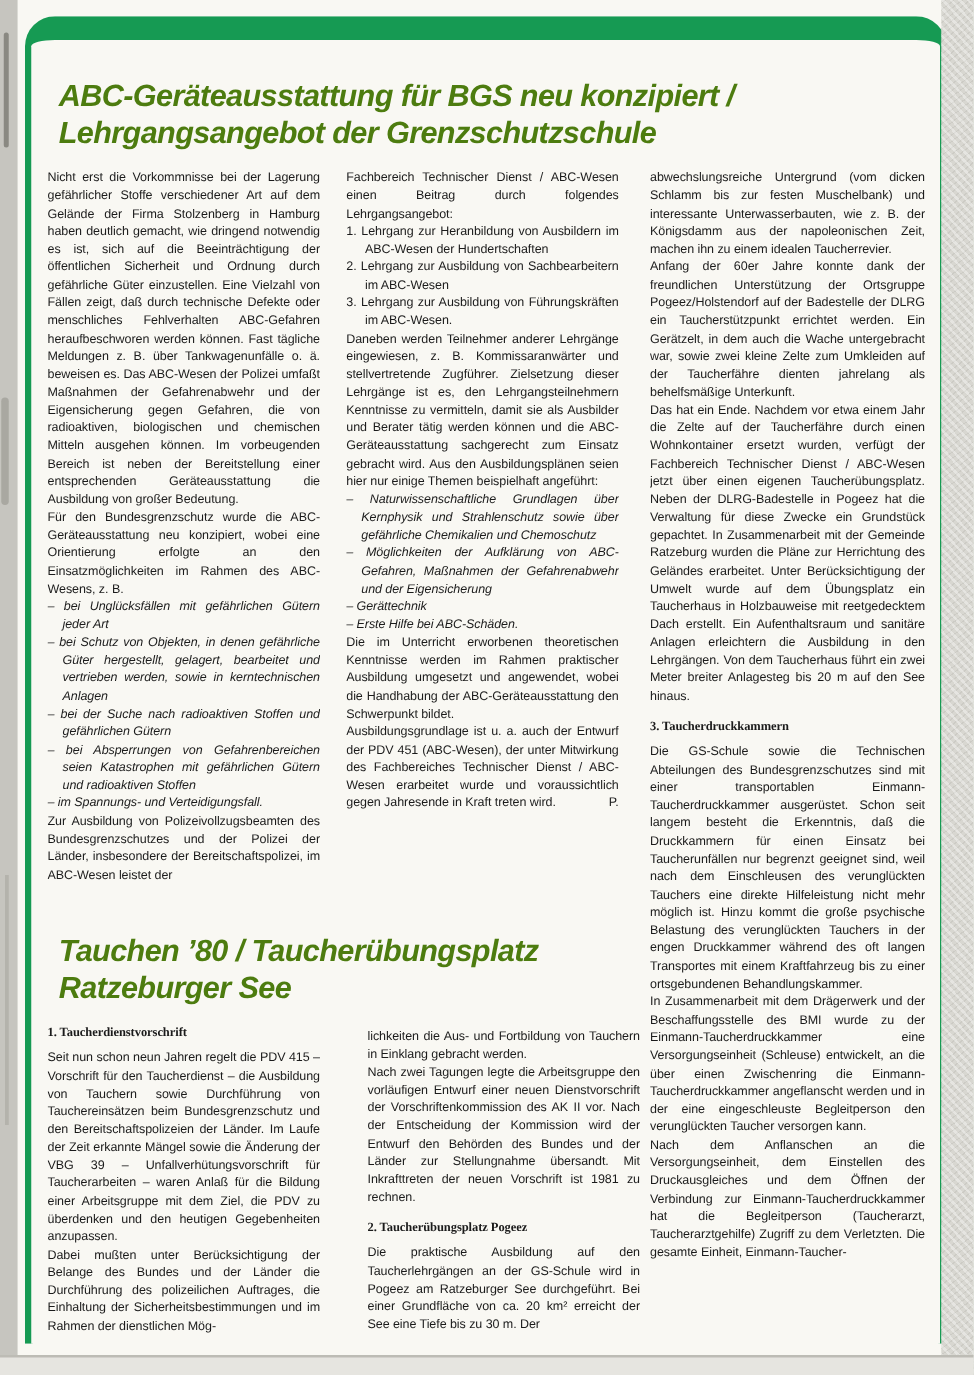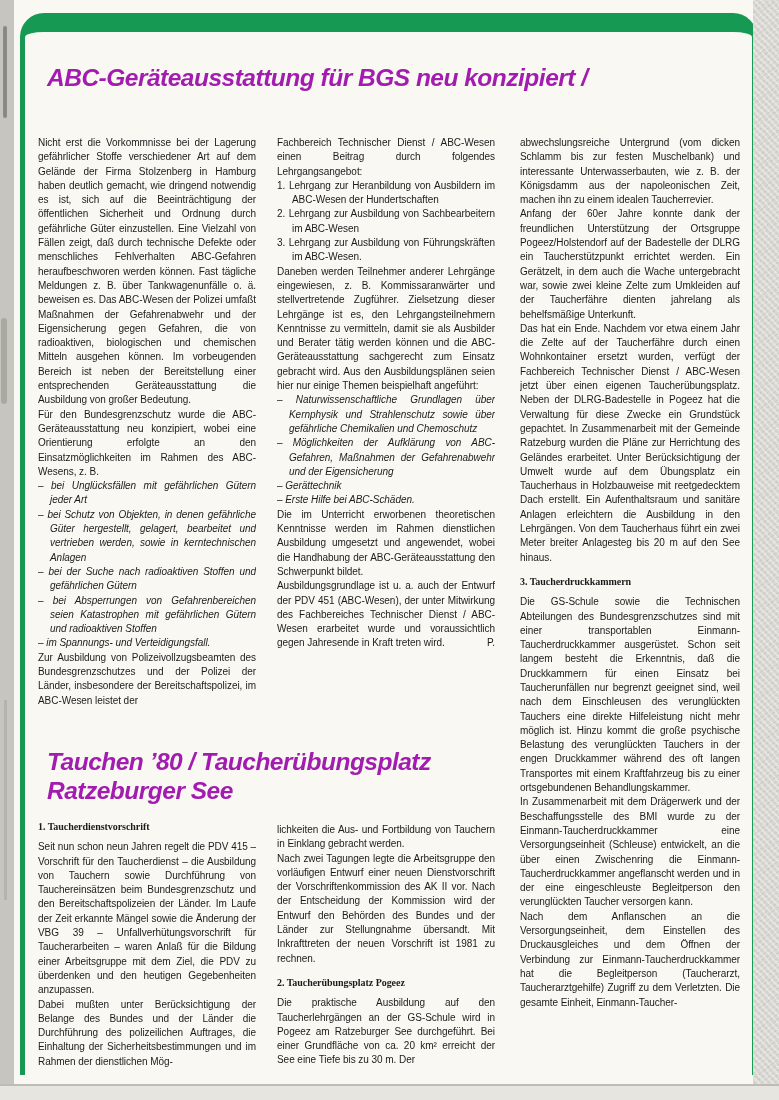--- a/index.html
+++ b/index.html
@@ -35,56 +35,56 @@
       repeating-linear-gradient(-38deg, rgba(120,118,110,.12) 0 1px, rgba(0,0,0,0) 1px 4px),
       #d8d7d1;
   }
   .edge-bottom{
     position:absolute;left:0;top:1084px;width:779px;height:16px;
     background:#e6e5e0;border-top:2px solid #bdbcb5;
   }
   
   .headline{
     position:absolute;margin:0;
-    font-style:italic;font-weight:bold;color:#a21caf;
+    font-style:italic;font-weight:bold;color:#4d7c0f;
     font-size:24.5px;line-height:28.5px;letter-spacing:-0.5px;
   }
   .headline-abc{left:47px;top:64px;width:680px;}
   .headline-tauchen{left:47px;top:748px;width:480px;font-style:italic;}
   
   .col{
     position:absolute;width:218px;overflow:hidden;
     font-size:10px;line-height:14.3px;letter-spacing:-0.05px;
     text-align:justify;hyphens:auto;-webkit-hyphens:auto;
   }
   .col-a1c1{left:38px;top:136px;height:618px;}
   .col-a1c2{left:277px;top:136px;height:626px;}
   .col-right{left:520px;top:136px;width:220px;height:944px;}
   .col-a2c1{left:38px;top:820px;height:262px;}
-  .col-a2c2{left:277px;top:823px;height:259px;}
+  .col-a2c2{left:294px;top:823px;height:259px;}
   .bp{margin:0;}
   .bullet{padding-left:12px;text-indent:-12px;font-style:italic;}
   .num{padding-left:15px;text-indent:-15px;}
   .colhead{font-weight:bold;margin:10px 0 6px;text-align:left;font-family:Liberation Serif, serif;}
   .colhead.first{margin-top:0;}
   .sig{float:right;}
   .page-number{
     position:absolute;left:7px;top:1062px;
     font-size:9px;color:#3c3c3a;font-weight:bold;
   }
 </style>
 </head>
 <body>
 
 <div class="stage">
 
   <div class="page"></div>
   <div class="green-frame"></div>
 
-  <h1 class="headline headline-abc"><span>ABC-Geräteausstattung für BGS neu konzipiert /</span><br></h1>
+  <h1 class="headline headline-abc"><span>ABC-Geräteausstattung für BGS neu konzipiert /</span><br><span>Lehrgangsangebot der Grenzschutzschule</span></h1>
 
   <div class="col col-a1c1">
     <p class="bp">Nicht erst die Vorkommnisse bei der Lagerung gefährlicher Stoffe verschiedener Art auf dem Gelände der Firma Stolzenberg in Hamburg haben deutlich gemacht, wie dringend notwendig es ist, sich auf die Beeinträchtigung der öffentlichen Sicherheit und Ordnung durch gefährliche Güter einzustellen. Eine Vielzahl von Fällen zeigt, daß durch technische Defekte oder menschliches Fehlverhalten ABC-Gefahren heraufbeschworen werden können. Fast tägliche Meldungen z. B. über Tankwagenunfälle o. ä. beweisen es. Das ABC-Wesen der Polizei umfaßt Maßnahmen der Gefahrenabwehr und der Eigensicherung gegen Gefahren, die von radioaktiven, biologischen und chemischen Mitteln ausgehen können. Im vorbeugenden Bereich ist neben der Bereitstellung einer entsprechenden Geräteausstattung die Ausbildung von großer Bedeutung.</p>
     <p class="bp">Für den Bundesgrenzschutz wurde die ABC-Geräteausstattung neu konzipiert, wobei eine Orientierung erfolgte an den Einsatzmöglichkeiten im Rahmen des ABC-Wesens, z. B.</p>
     <p class="bp bullet">– bei Unglücksfällen mit gefährlichen Gütern jeder Art</p>
     <p class="bp bullet">– bei Schutz von Objekten, in denen gefährliche Güter hergestellt, gelagert, bearbeitet und vertrieben werden, sowie in kerntechnischen Anlagen</p>
     <p class="bp bullet">– bei der Suche nach radioaktiven Stoffen und gefährlichen Gütern</p>
     <p class="bp bullet">– bei Absperrungen von Gefahrenbereichen seien Katastrophen mit gefährlichen Gütern und radioaktiven Stoffen</p>
     <p class="bp bullet">– im Spannungs- und Verteidigungsfall.</p>
     <p class="bp">Zur Ausbildung von Polizeivollzugsbeamten des Bundesgrenzschutzes und der Polizei der Länder, insbesondere der Bereitschaftspolizei, im ABC-Wesen leistet der</p>
@@ -93,21 +93,21 @@
   <div class="col col-a1c2">
     <p class="bp">Fachbereich Technischer Dienst / ABC-Wesen einen Beitrag durch folgendes Lehrgangsangebot:</p>
     <p class="bp num">1. Lehrgang zur Heranbildung von Ausbildern im ABC-Wesen der Hundertschaften</p>
     <p class="bp num">2. Lehrgang zur Ausbildung von Sachbearbeitern im ABC-Wesen</p>
     <p class="bp num">3. Lehrgang zur Ausbildung von Führungskräften im ABC-Wesen.</p>
     <p class="bp">Daneben werden Teilnehmer anderer Lehrgänge eingewiesen, z. B. Kommissaranwärter und stellvertretende Zugführer. Zielsetzung dieser Lehrgänge ist es, den Lehrgangsteilnehmern Kenntnisse zu vermitteln, damit sie als Ausbilder und Berater tätig werden können und die ABC-Geräteausstattung sachgerecht zum Einsatz gebracht wird. Aus den Ausbildungsplänen seien hier nur einige Themen beispielhaft angeführt:</p>
     <p class="bp bullet">– Naturwissenschaftliche Grundlagen über Kernphysik und Strahlenschutz sowie über gefährliche Chemikalien und Chemoschutz</p>
     <p class="bp bullet">– Möglichkeiten der Aufklärung von ABC-Gefahren, Maßnahmen der Gefahrenabwehr und der Eigensicherung</p>
     <p class="bp bullet">– Gerättechnik</p>
     <p class="bp bullet">– Erste Hilfe bei ABC-Schäden.</p>
-    <p class="bp">Die im Unterricht erworbenen theoretischen Kenntnisse werden im Rahmen dienstlichen Ausbildung umgesetzt und angewendet, wobei die Handhabung der ABC-Geräteausstattung den Schwerpunkt bildet.</p>
+    <p class="bp">Die im Unterricht erworbenen theoretischen Kenntnisse werden im Rahmen praktischer Ausbildung umgesetzt und angewendet, wobei die Handhabung der ABC-Geräteausstattung den Schwerpunkt bildet.</p>
     <p class="bp"><span>Ausbildungsgrundlage ist u. a. auch der Entwurf der PDV 451 (ABC-Wesen), der unter Mitwirkung des Fachbereiches Technischer Dienst / ABC-Wesen erarbeitet wurde und voraussichtlich gegen Jahresende in Kraft treten wird.</span> <span class="sig">P.</span></p>
   </div>
 
   <div class="col col-right">
     <p class="bp">abwechslungsreiche Untergrund (vom dicken Schlamm bis zur festen Muschelbank) und interessante Unterwasserbauten, wie z. B. der Königsdamm aus der napoleonischen Zeit, machen ihn zu einem idealen Taucherrevier.</p>
     <p class="bp">Anfang der 60er Jahre konnte dank der freundlichen Unterstützung der Ortsgruppe Pogeez/Holstendorf auf der Badestelle der DLRG ein Taucherstützpunkt errichtet werden. Ein Gerätzelt, in dem auch die Wache untergebracht war, sowie zwei kleine Zelte zum Umkleiden auf der Taucherfähre dienten jahrelang als behelfsmäßige Unterkunft.</p>
     <p class="bp">Das hat ein Ende. Nachdem vor etwa einem Jahr die Zelte auf der Taucherfähre durch einen Wohnkontainer ersetzt wurden, verfügt der Fachbereich Technischer Dienst / ABC-Wesen jetzt über einen eigenen Taucherübungsplatz. Neben der DLRG-Badestelle in Pogeez hat die Verwaltung für diese Zwecke ein Grundstück gepachtet. In Zusammenarbeit mit der Gemeinde Ratzeburg wurden die Pläne zur Herrichtung des Geländes erarbeitet. Unter Berücksichtigung der Umwelt wurde auf dem Übungsplatz ein Taucherhaus in Holzbauweise mit reetgedecktem Dach erstellt. Ein Aufenthaltsraum und sanitäre Anlagen erleichtern die Ausbildung in den Lehrgängen. Von dem Taucherhaus führt ein zwei Meter breiter Anlagesteg bis 20 m auf den See hinaus.</p>
     <p class="colhead">3. Taucherdruckkammern</p>
     <p class="bp">Die GS-Schule sowie die Technischen Abteilungen des Bundesgrenzschutzes sind mit einer transportablen Einmann-Taucherdruckkammer ausgerüstet. Schon seit langem besteht die Erkenntnis, daß die Druckkammern für einen Einsatz bei Taucherunfällen nur begrenzt geeignet sind, weil nach dem Einschleusen des verunglückten Tauchers eine direkte Hilfeleistung nicht mehr möglich ist. Hinzu kommt die große psychische Belastung des verunglückten Tauchers in der engen Druckkammer während des oft langen Transportes mit einem Kraftfahrzeug bis zu einer ortsgebundenen Behandlungskammer.</p>
     <p class="bp">In Zusammenarbeit mit dem Drägerwerk und der Beschaffungsstelle des BMI wurde zu der Einmann-Taucherdruckkammer eine Versorgungseinheit (Schleuse) entwickelt, an die über einen Zwischenring die Einmann-Taucherdruckkammer angeflanscht werden und in der eine eingeschleuste Begleitperson den verunglückten Taucher versorgen kann.</p>

